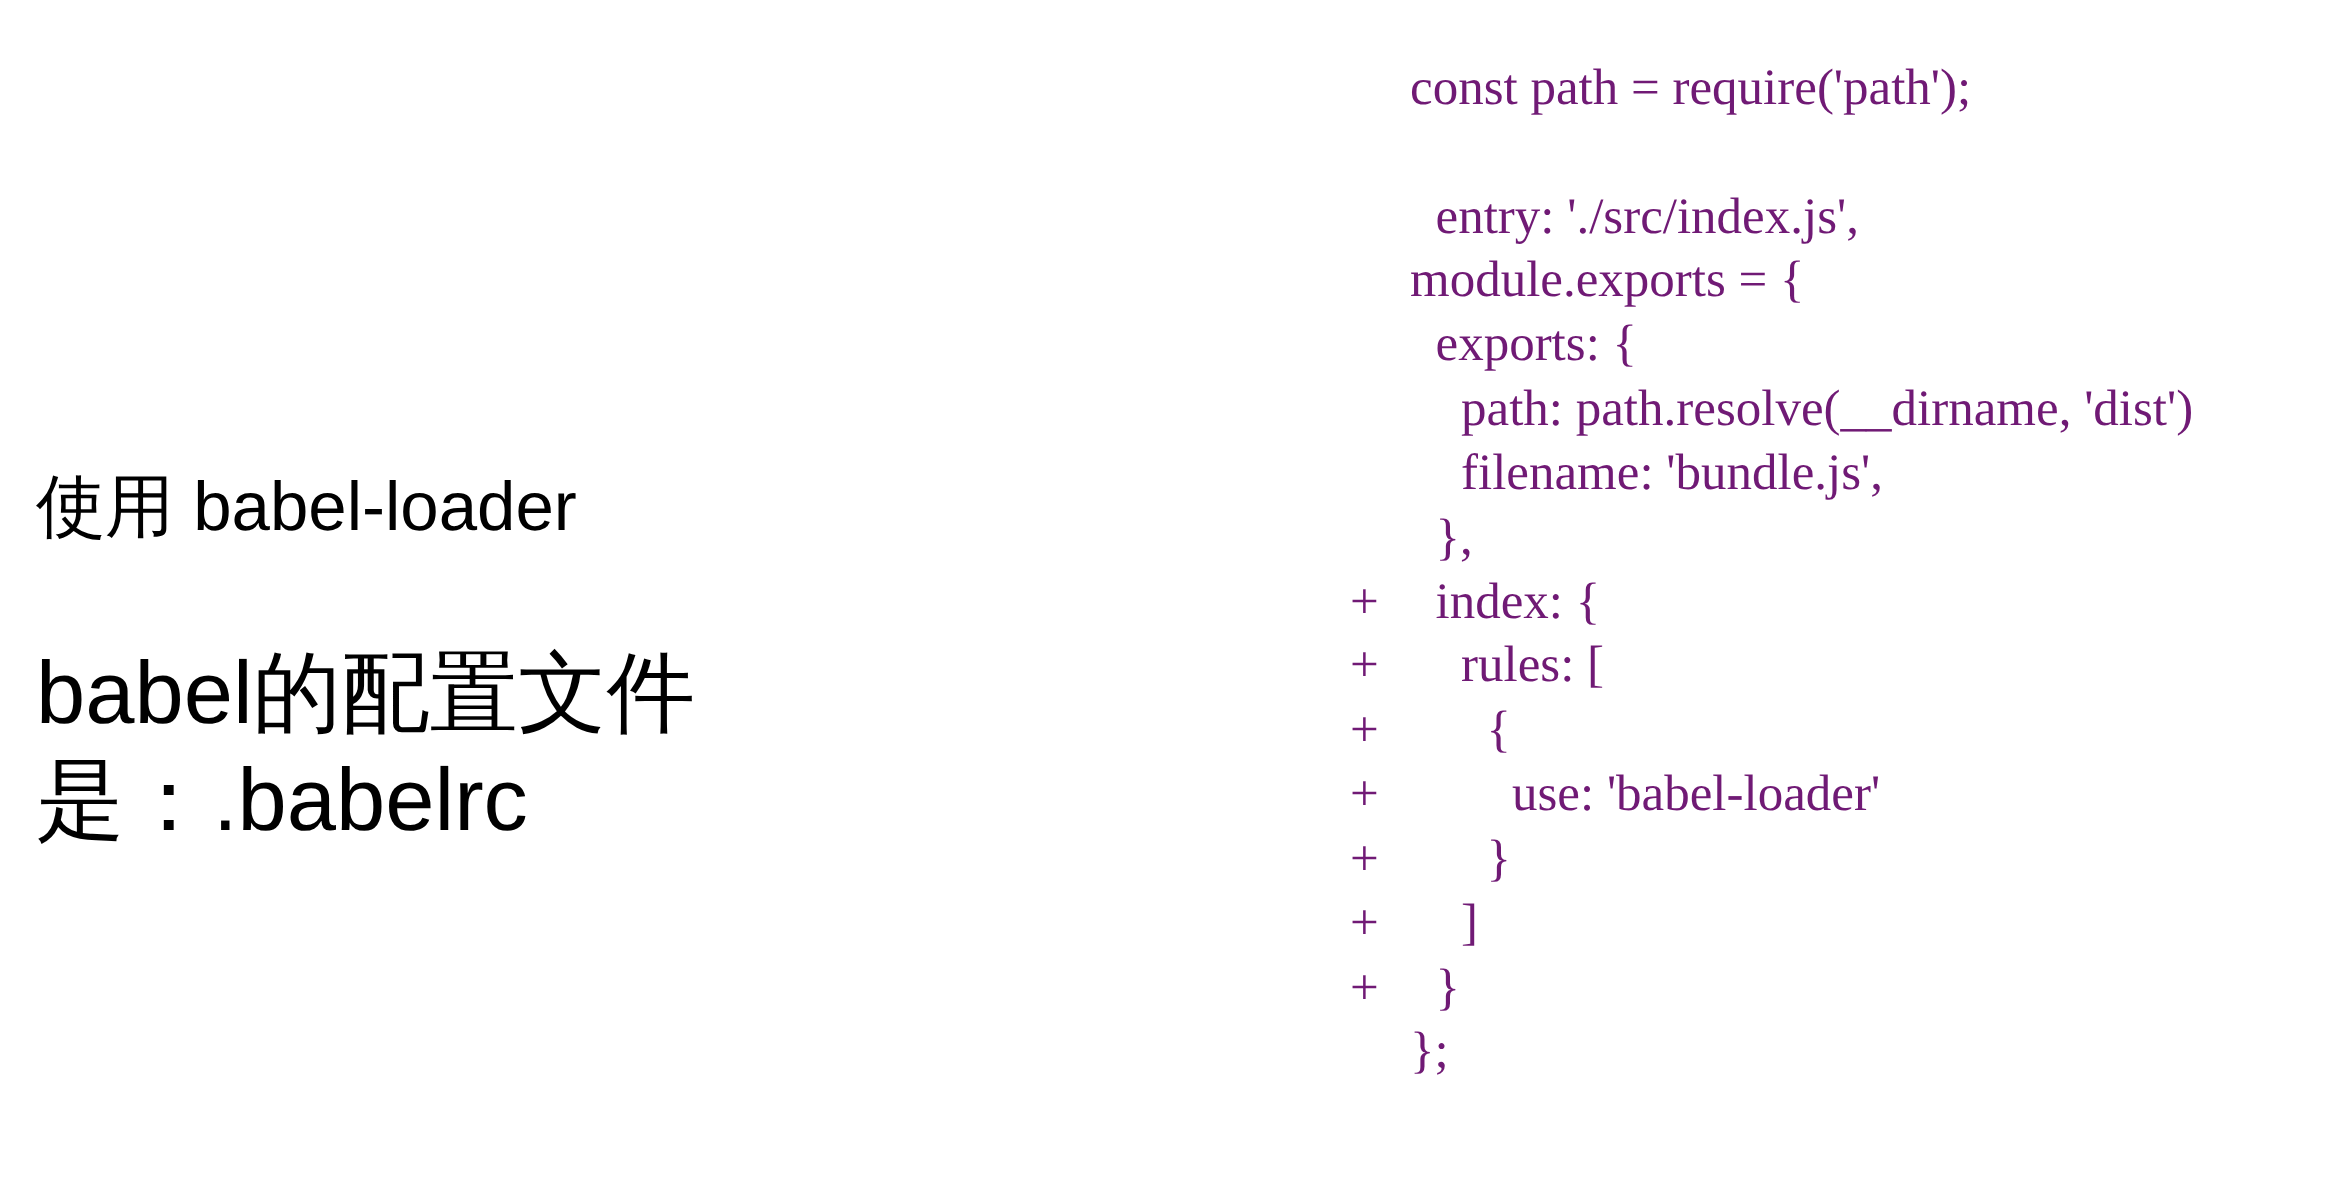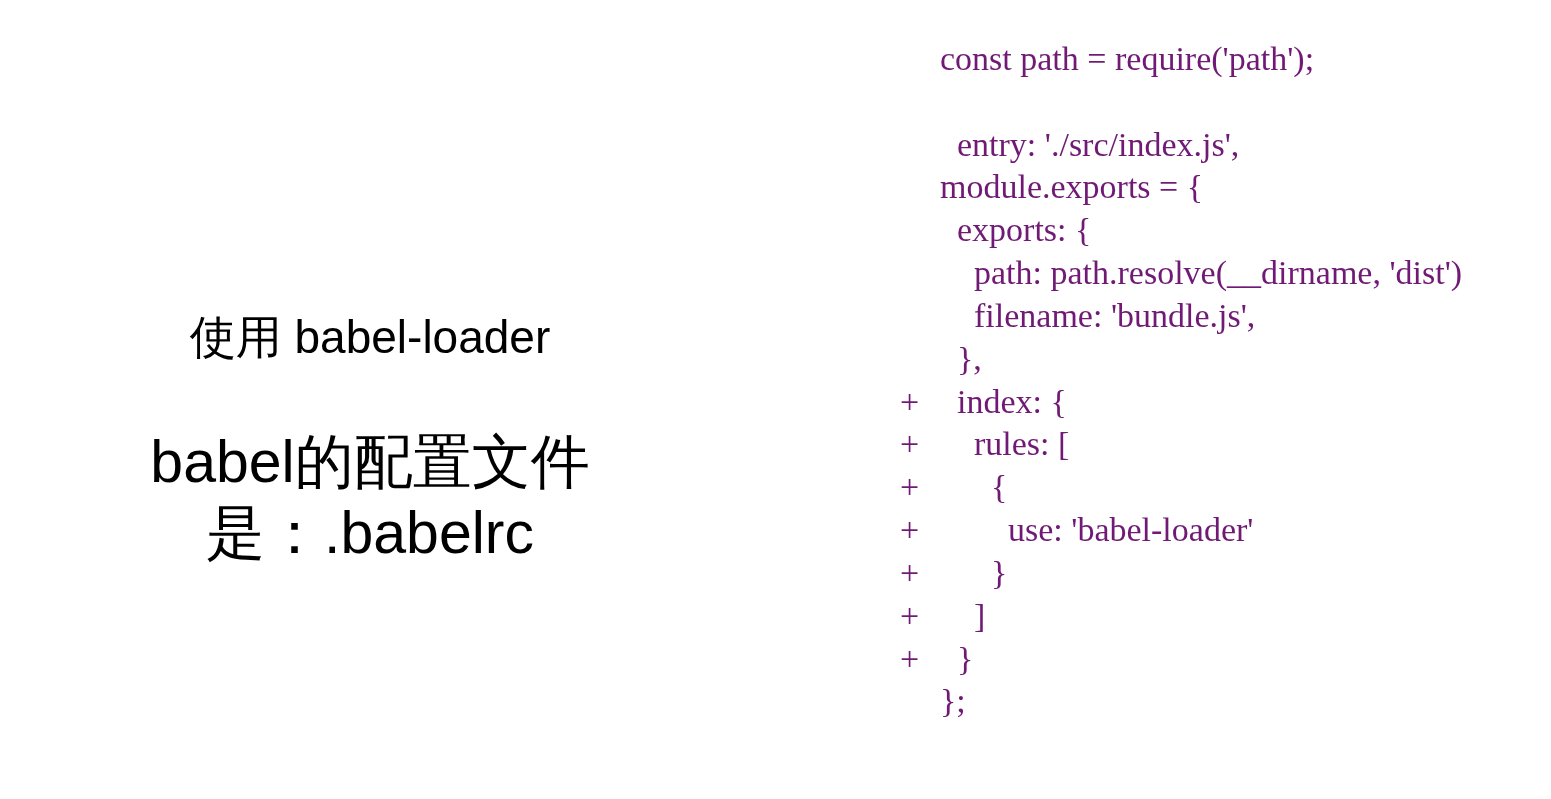--- a/index.html
+++ b/index.html
@@ -11,24 +11,23 @@
       width: 1551px;
       height: 799px;
       background: #ffffff;
       font-family: "Helvetica Neue", Arial, "PingFang SC", "Microsoft YaHei", sans-serif;
       color: #000000;
       position: relative;
       overflow: hidden;
     }
     .left-column {
       position: absolute;
-      left: 10px;
+      left: 24px;
       top: 310px;
       width: 720px;
-      text-align: center;
     }
     .heading-1 {
       font-size: 46px;
       font-weight: 400;
       letter-spacing: 0px;
       margin-bottom: 62px;
       line-height: 1.2;
     }
     .heading-2 {
       font-size: 59px;

